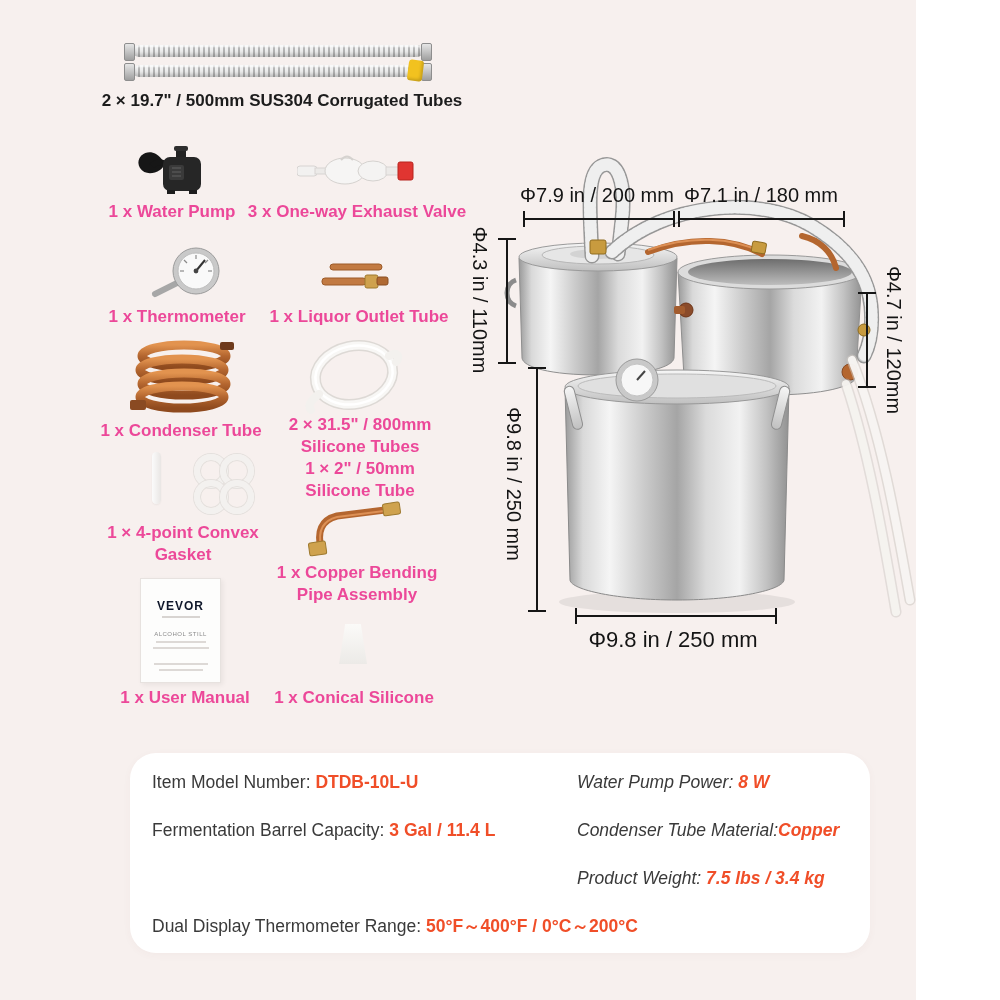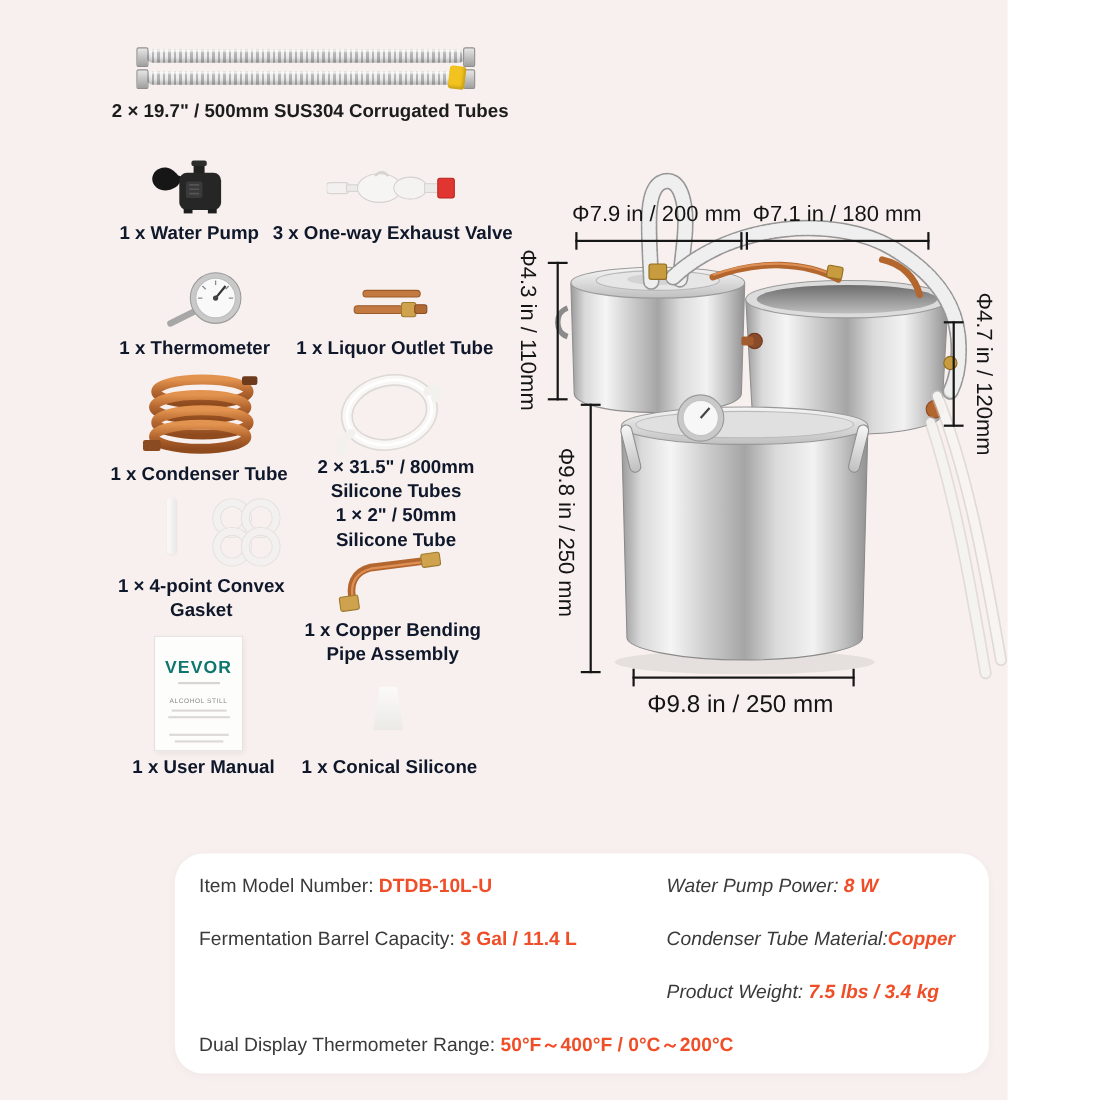--- a/index.html
+++ b/index.html
@@ -14,34 +14,34 @@
   .tube::before,.tube::after{content:"";position:absolute;top:-2px;width:9px;height:16px;
         background:linear-gradient(#e6e6e6,#9f9f9f);border:1px solid #8e8e8e;border-radius:2px;}
   .tube::before{left:-9px}.tube::after{right:-9px}
   .yellow-tag{position:absolute;left:408px;top:60px;width:15px;height:21px;background:#F2C21F;
         border-radius:3px;transform:rotate(7deg);box-shadow:inset -2px -2px 3px rgba(0,0,0,.18);z-index:3;}
   .header-label{position:absolute;left:282px;top:91px;transform:translateX(-50%);
         font-size:17px;font-weight:600;color:#1c1c1c;white-space:nowrap;}
 
   
   .acc-label{position:absolute;transform:translateX(-50%);text-align:center;font-size:17px;
-        font-weight:600;color:#0f172a;line-height:22px;white-space:pre-line;}
+        font-weight:600;color:#ec4899;line-height:22px;white-space:pre-line;}
 
   .acc-img{position:absolute;}
 
   
   .gasket-bar{position:absolute;left:152px;top:452px;width:9px;height:52px;border-radius:5px;
         background:linear-gradient(90deg,#fbfbfb,#e9e6e4);box-shadow:0 1px 2px rgba(0,0,0,.05);}
   .gasket-ring{position:absolute;width:22px;height:22px;border:6px solid #f3f1ef;border-radius:50%;
         box-shadow:0 0 0 1px #e4e0dd, inset 0 0 0 1px #e4e0dd;background:transparent;}
 
   
   .manual{position:absolute;left:140px;top:578px;width:79px;height:103px;background:#fdfdfc;
         border:1px solid #e7e2df;box-shadow:2px 2px 5px rgba(0,0,0,.06);text-align:center;}
-  .m-brand{font-weight:bold;font-size:16px;letter-spacing:1px;color:#0f766e;margin-top:20px;}
+  .m-brand{font-weight:bold;font-size:12px;letter-spacing:1px;color:#0f172a;margin-top:20px;}
   .m-tag{width:38px;height:2px;background:#d8d4d1;margin:3px auto 0;}
   .m-title{font-size:6px;color:#8a8a8a;margin-top:13px;letter-spacing:.5px;}
   .m-line{height:2px;background:#ddd9d6;margin:4px auto 0;}
 
   
   .conical{position:absolute;left:339px;top:624px;width:28px;height:40px;
         clip-path:polygon(22% 0,78% 0,100% 100%,0 100%);
         background:linear-gradient(180deg,#fbfaf8,#eceae7);}
 
   
@@ -50,22 +50,22 @@
   .dim-v{writing-mode:vertical-rl;transform:translateY(-50%);}
   .dim-b{transform:translateX(-50%);font-size:22px;}
   .hline{position:absolute;height:2px;background:#161616;}
   .hline::before,.hline::after{content:"";position:absolute;width:2px;height:16px;background:#161616;top:-7px;}
   .hline::before{left:0}.hline::after{right:0}
   .vline{position:absolute;width:2px;background:#161616;}
   .vline::before,.vline::after{content:"";position:absolute;height:2px;width:18px;background:#161616;left:-8px;}
   .vline::before{top:0}.vline::after{bottom:0}
 
   
-  .spec-card{position:absolute;left:130px;top:776px;width:740px;height:200px;background:#ffffff;
-        border-radius:26px;box-shadow:0 2px 8px rgba(120,80,70,.04);margin-left:29px;}
+  .spec-card{position:absolute;left:130px;top:753px;width:740px;height:200px;background:#ffffff;
+        border-radius:26px;box-shadow:0 2px 8px rgba(120,80,70,.04);}
   .spec-row{position:absolute;font-size:17.5px;color:#3a3a3a;white-space:nowrap;line-height:22px;}
   .spec-value{font-weight:bold;color:#F04E28;}
   .sr-l{left:22px;}
   .sr-r{left:447px;font-style:italic;}
 </style>
 </head>
 <body>
 
 <div class="canvas">
   <div class="pink-bg"></div>

